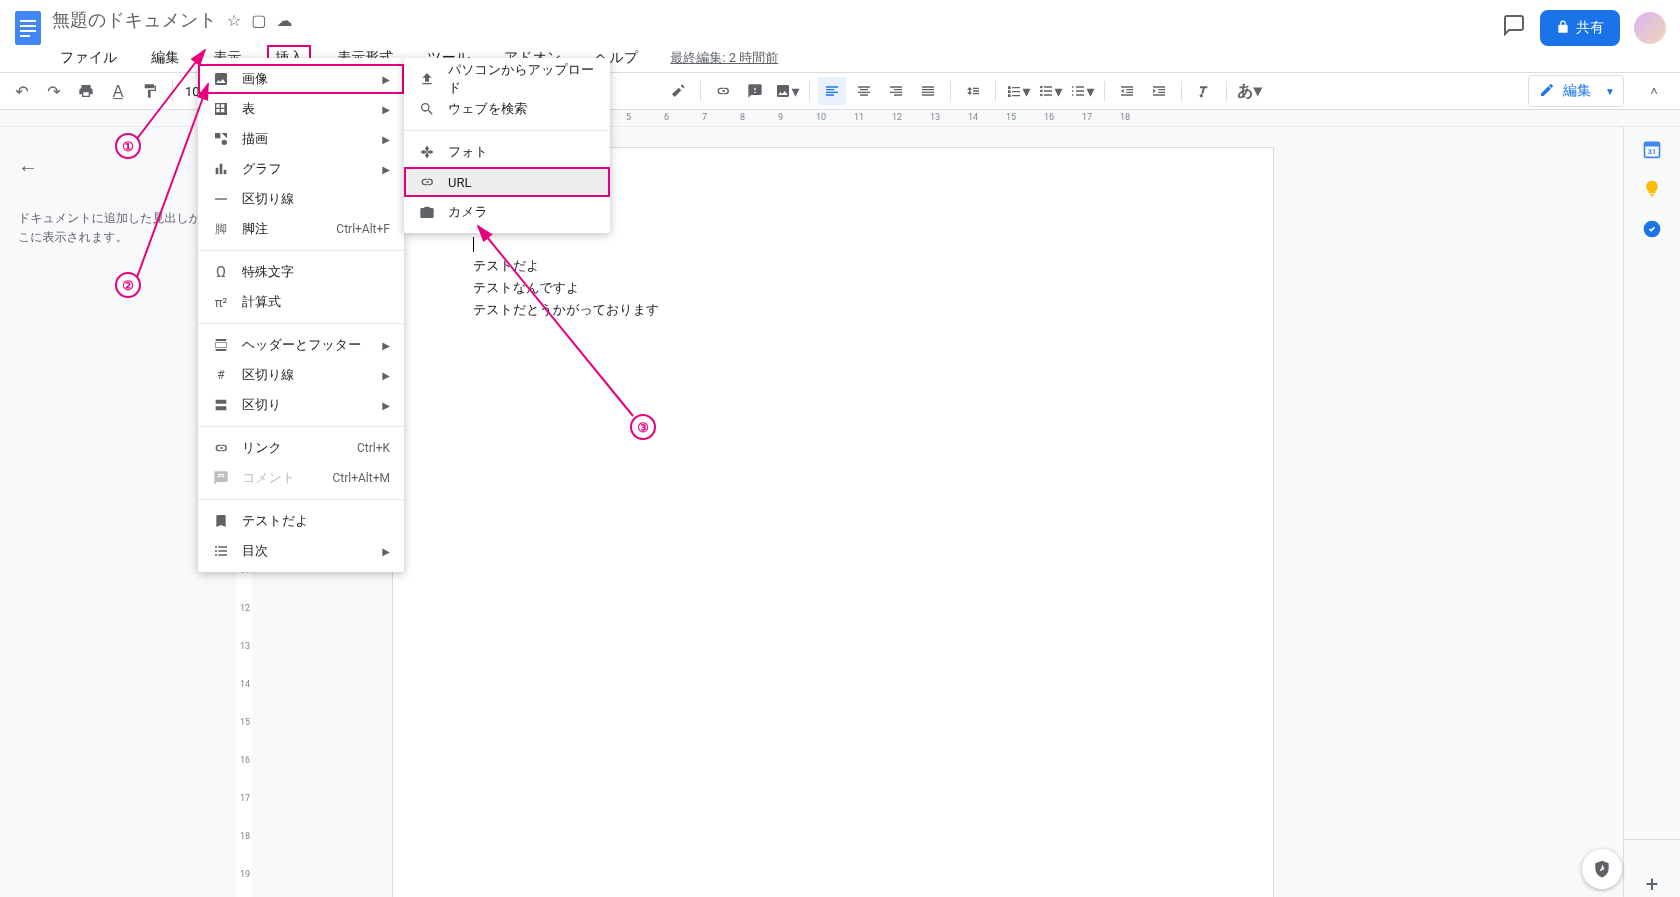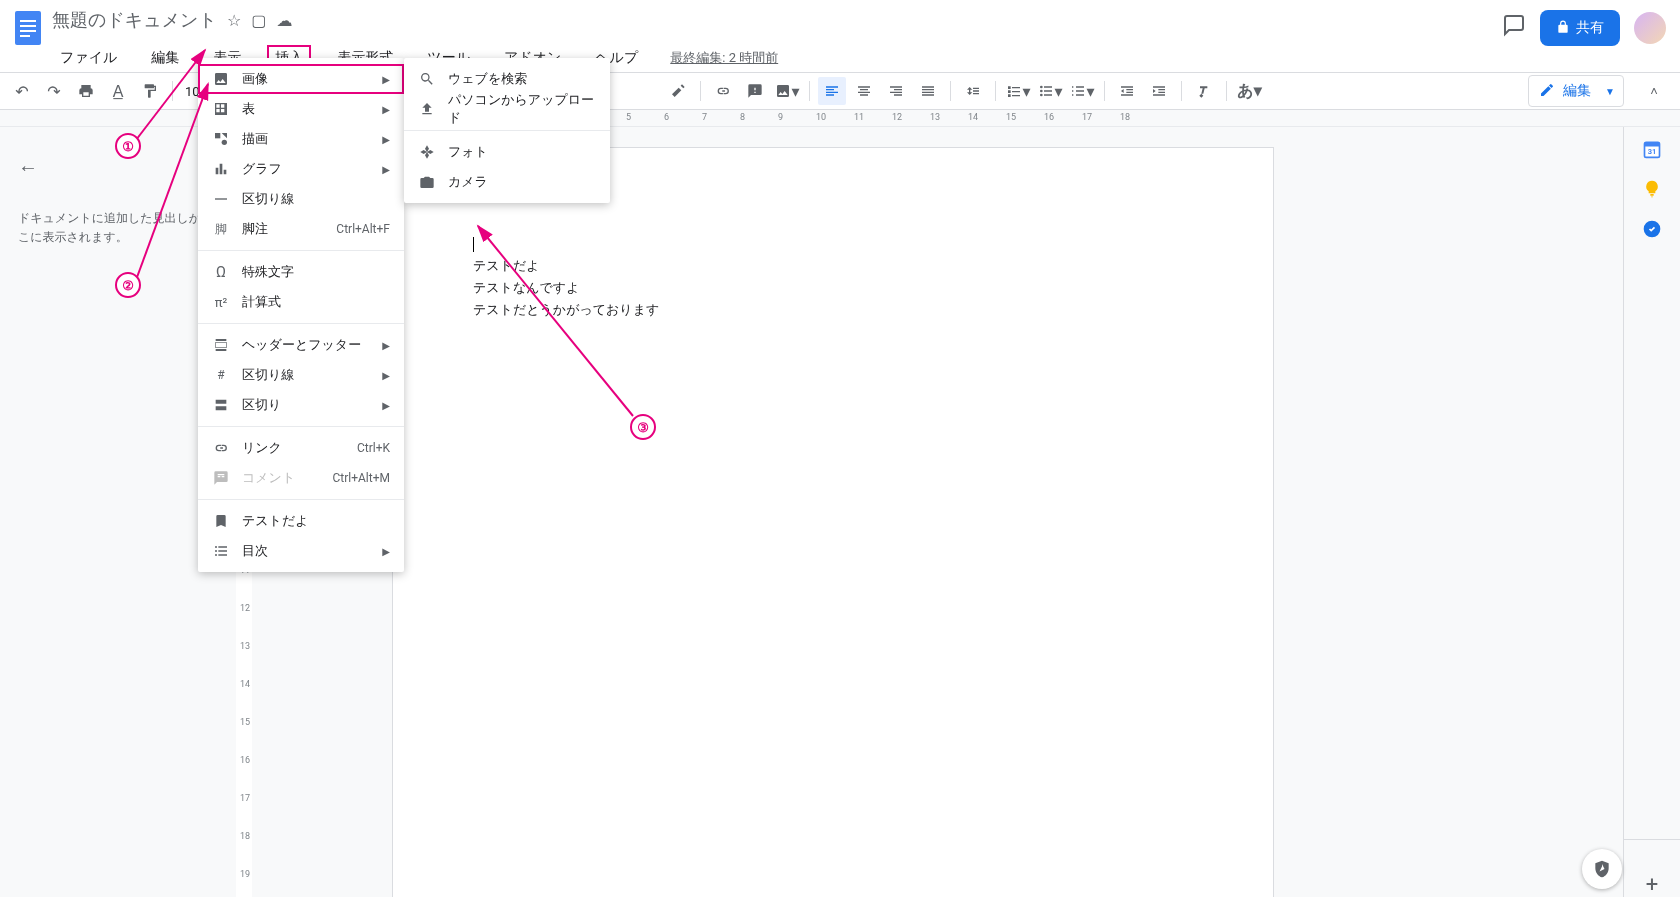--- a/index.html
+++ b/index.html
@@ -441,41 +441,49 @@
       </span>
       <span class="label">目次</span>
       <span class="sub-arrow">▶</span>
     </div>
   </div>
 
 <div class="menu image-sub" id="image-submenu">
     <div class="mi">
       <span class="micon">
         <svg width="16" height="16" viewBox="0 0 24 24" fill="#5f6368">
+          <path d="M9 16h6v-6h4l-7-7-7 7h4zm-4 2h14v2H5z"></path>
+        </svg>
+      </span>
+      <span class="label">パソコンからアップロード</span>
+    </div>
+    <div class="mi">
+      <span class="micon">
+        <svg width="16" height="16" viewBox="0 0 24 24" fill="#5f6368">
           <path d="M15.5 14h-.8l-.3-.3a6.5 6.5 0 1 0-.7.7l.3.3v.8l5 5 1.5-1.5zm-6 0a4.5 4.5 0 1 1 0-9 4.5 4.5 0 0 1 0 9z"></path>
         </svg>
       </span>
       <span class="label">ウェブを検索</span>
     </div>
-    <div class="mi">
-      <span class="micon">
-        <svg width="16" height="16" viewBox="0 0 24 24" fill="#5f6368">
-          <path d="M9 16h6v-6h4l-7-7-7 7h4zm-4 2h14v2H5z"></path>
-        </svg>
-      </span>
-      <span class="label">パソコンからアップロード</span>
-    </div>
     <hr>
     <div class="mi">
       <span class="micon">
         <svg width="16" height="16" viewBox="0 0 24 24" fill="#5f6368">
           <path d="M12 2l3 5-3 5-3-5zm0 20l-3-5 3-5 3 5zM2 12l5-3 5 3-5 3zm20 0l-5 3-5-3 5-3z"></path>
         </svg>
       </span>
       <span class="label">フォト</span>
+    </div>
+    <div class="mi highlight selected">
+      <span class="micon">
+        <svg width="16" height="16" viewBox="0 0 24 24" fill="#5f6368">
+          <path d="M3.9 12a5 5 0 0 1 5-5h4v2h-4a3 3 0 1 0 0 6h4v2h-4a5 5 0 0 1-5-5zm7-1h4v2h-4zm5-4h-4v2h4a3 3 0 1 1 0 6h-4v2h4a5 5 0 0 0 0-10z"></path>
+        </svg>
+      </span>
+      <span class="label">URL</span>
     </div>
     <div class="mi">
       <span class="micon">
         <svg width="16" height="16" viewBox="0 0 24 24" fill="#5f6368">
           <path d="M12 15a3 3 0 1 0 0-6 3 3 0 0 0 0 6zm8-9h-3l-2-2H9L7 6H4a2 2 0 0 0-2 2v11a2 2 0 0 0 2 2h16a2 2 0 0 0 2-2V8a2 2 0 0 0-2-2z"></path>
         </svg>
       </span>
       <span class="label">カメラ</span>
     </div>
   </div>

